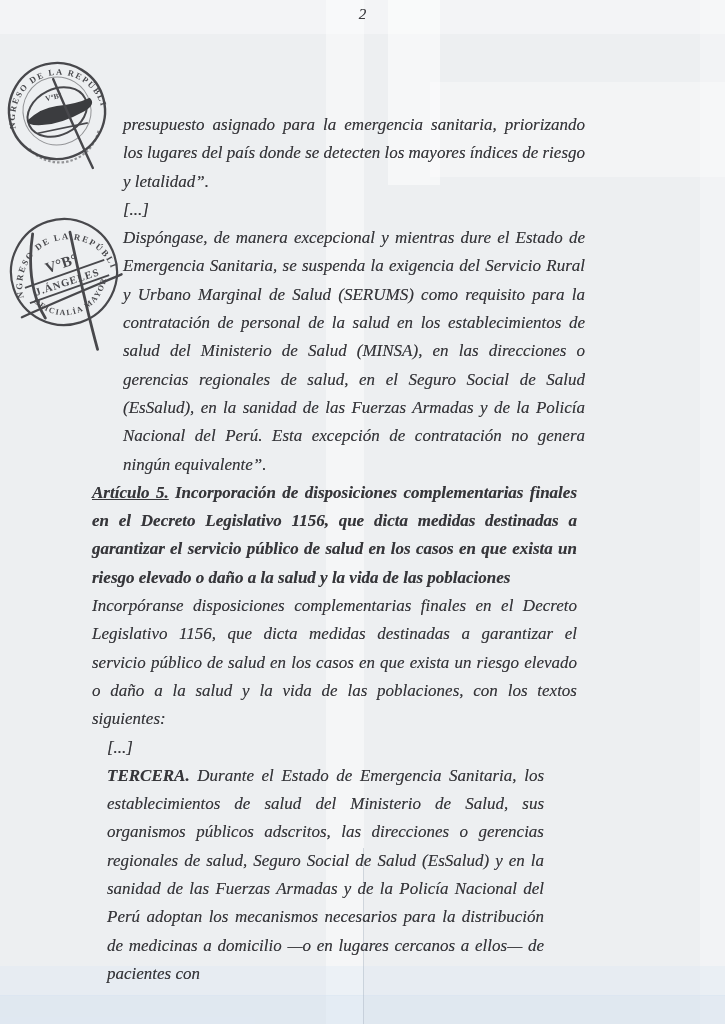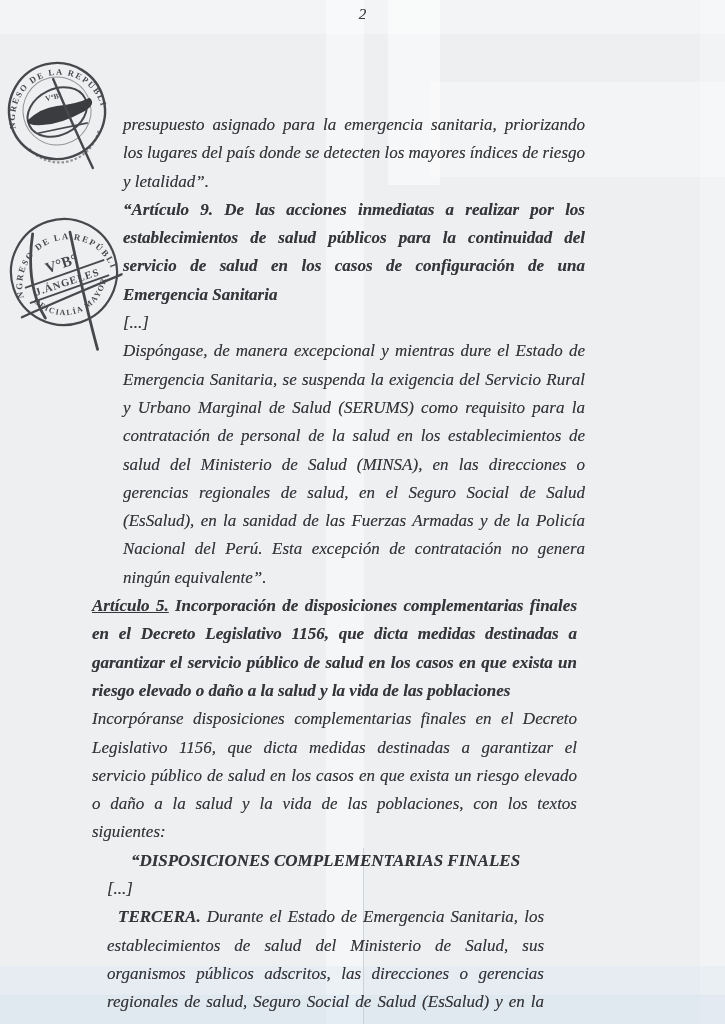--- a/index.html
+++ b/index.html
@@ -32,21 +32,21 @@
     position:absolute;top:111px;left:0;width:657px;
     color:#36363a;
     font-style:italic;
     font-size:17px;line-height:28.3px;
     text-shadow:0 0 .55px rgba(54,54,60,.55);
   }
   .doc p{margin:0;text-align:justify;}
   .indent-q{margin-left:123px !important;margin-right:72px !important;}
   .indent-m{margin-left:92px  !important;margin-right:80px !important;}
   .indent-t{margin-left:107px !important;margin-right:113px !important;}
-  .bold{font-weight:bold;margin-left:11px;}
+  .bold{font-weight:bold;}
   .underline{text-decoration:underline;}
   .center{text-align:center !important;}
 
   .stamp{position:absolute;filter:blur(.35px);opacity:.85;}
   .stamp--one{left:4px;top:55px;}
   .stamp--two{left:0px;top:212px;}
   .stamp text{fill:#2c2c30;}
   .stamp .ring{stroke:#2c2c30;fill:none;}
 </style>
 </head>
@@ -103,25 +103,23 @@
       <text x="64" y="74" font-size="10.5" font-weight="bold" letter-spacing="1" text-anchor="middle">J.ÁNGELES</text>
       <path d="M 22,79 L 106,77" stroke="#2c2c30" stroke-width="1.8"></path>
       <path d="M 46,14 C 32,42 26,72 32,98" fill="none" stroke="#2c2c30" stroke-width="2.8" stroke-linecap="round"></path>
       <path d="M 82,24 C 78,62 74,104 72,144" fill="none" stroke="#2c2c30" stroke-width="2.8" stroke-linecap="round"></path>
       <path d="M 10,90 C 44,86 84,83 118,80" fill="none" stroke="#2c2c30" stroke-width="2.4" stroke-linecap="round"></path>
     </g>
   </svg>
 
   <div class="doc">
     <p class="indent-q">presupuesto asignado para la emergencia sanitaria, priorizando los lugares del país donde se detecten los mayores índices de riesgo y letalidad”.</p>
-    <p class="indent-q bold">“Artículo 9. De las acciones inmediatas a realizar por los establecimientos de salud públicos para la continuidad del servicio de salud en los casos de configuración de una Emergencia Sanitaria</p>
     <p class="indent-q">[...]</p>
     <p class="indent-q">Dispóngase, de manera excepcional y mientras dure el Estado de Emergencia Sanitaria, se suspenda la exigencia del Servicio Rural y Urbano Marginal de Salud (SERUMS) como requisito para la contratación de personal de la salud en los establecimientos de salud del Ministerio de Salud (MINSA), en las direcciones o gerencias regionales de salud, en el Seguro Social de Salud (EsSalud), en la sanidad de las Fuerzas Armadas y de la Policía Nacional del Perú. Esta excepción de contratación no genera ningún equivalente”.</p>
 
     <p class="indent-m bold"><span class="underline">Artículo 5.</span><span> Incorporación de disposiciones complementarias finales en el Decreto Legislativo 1156, que dicta medidas destinadas a garantizar el servicio público de salud en los casos en que exista un riesgo elevado o daño a la salud y la vida de las poblaciones</span></p>
     <p class="indent-m">Incorpóranse disposiciones complementarias finales en el Decreto Legislativo 1156, que dicta medidas destinadas a garantizar el servicio público de salud en los casos en que exista un riesgo elevado o daño a la salud y la vida de las poblaciones, con los textos siguientes:</p>
 
-    <p class="indent-t bold center">“DISPOSICIONES COMPLEMENTARIAS FINALES</p>
     <p class="indent-t">[...]</p>
     <p class="indent-t"><span class="bold">TERCERA.</span><span> Durante el Estado de Emergencia Sanitaria, los establecimientos de salud del Ministerio de Salud, sus organismos públicos adscritos, las direcciones o gerencias regionales de salud, Seguro Social de Salud (EsSalud) y en la sanidad de las Fuerzas Armadas y de la Policía Nacional del Perú adoptan los mecanismos necesarios para la distribución de medicinas a domicilio —o en lugares cercanos a ellos— de pacientes con</span></p>
   </div>
 
 </div>
 
 </body></html>

